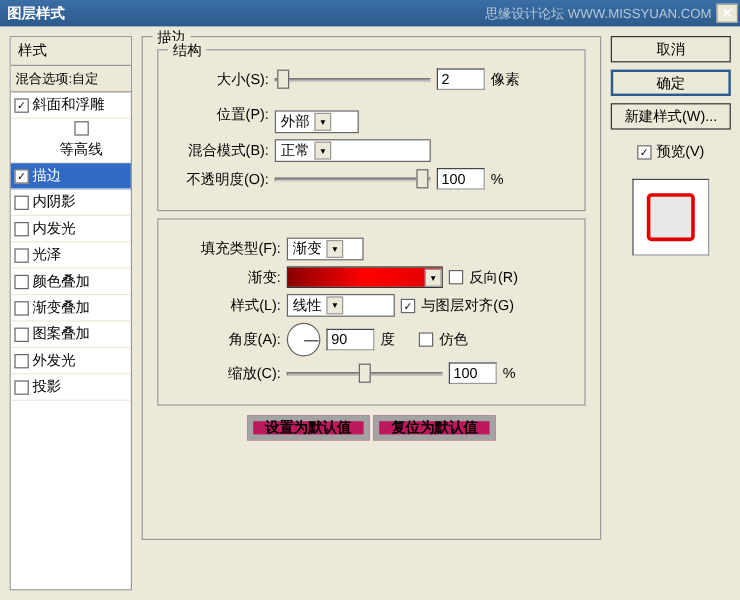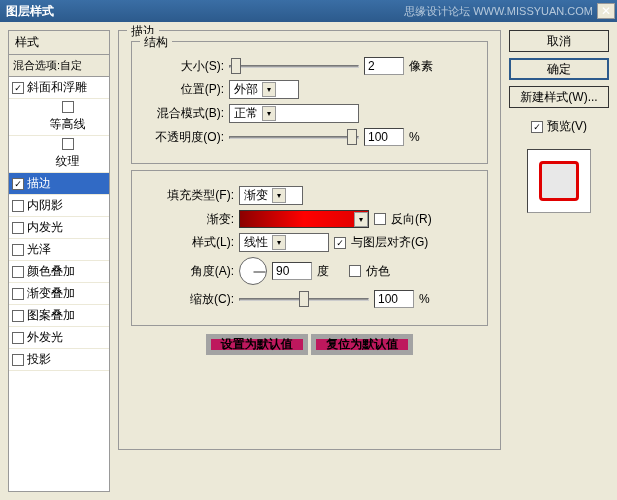--- a/index.html
+++ b/index.html
@@ -58,24 +58,20 @@
     <div class="styles-sub">混合选项:自定</div>
     <div id="style-items">
         <div class="style-item">
           <span class="cb">✓</span>
           <span>斜面和浮雕</span>
         </div>
         <div class="style-item child">
           <span class="cb"></span>
           <span>等高线</span>
         </div>
-        <div class="style-item child">
-          <span class="cb"></span>
-          <span>纹理</span>
-        </div>
         <div class="style-item selected">
           <span class="cb">✓</span>
           <span>描边</span>
         </div>
         <div class="style-item">
           <span class="cb"></span>
           <span>内阴影</span>
         </div>
         <div class="style-item">
           <span class="cb"></span>
@@ -118,21 +114,21 @@
           <span class="row-label">大小(S):</span>
           <div class="slider">
               <div class="slider-track"></div>
               <div class="slider-thumb" style="left:2px;"></div>
             </div>
           <input class="txt-input" value="2" style="">
           <span>像素</span>
         </div>
         <div class="row">
           <span class="row-label">位置(P):</span>
-          <div class="dropdown" style="width:70px;">
+          <div class="dropdown" style="width:70px;margin-top:12px;">
               <span>外部</span>
               <span class="dd-arrow">▾</span>
             </div>
         </div>
         <div class="row">
           <span class="row-label">混合模式(B):</span>
           <div class="dropdown" style="width:130px;">
               <span>正常</span>
               <span class="dd-arrow">▾</span>
             </div>

